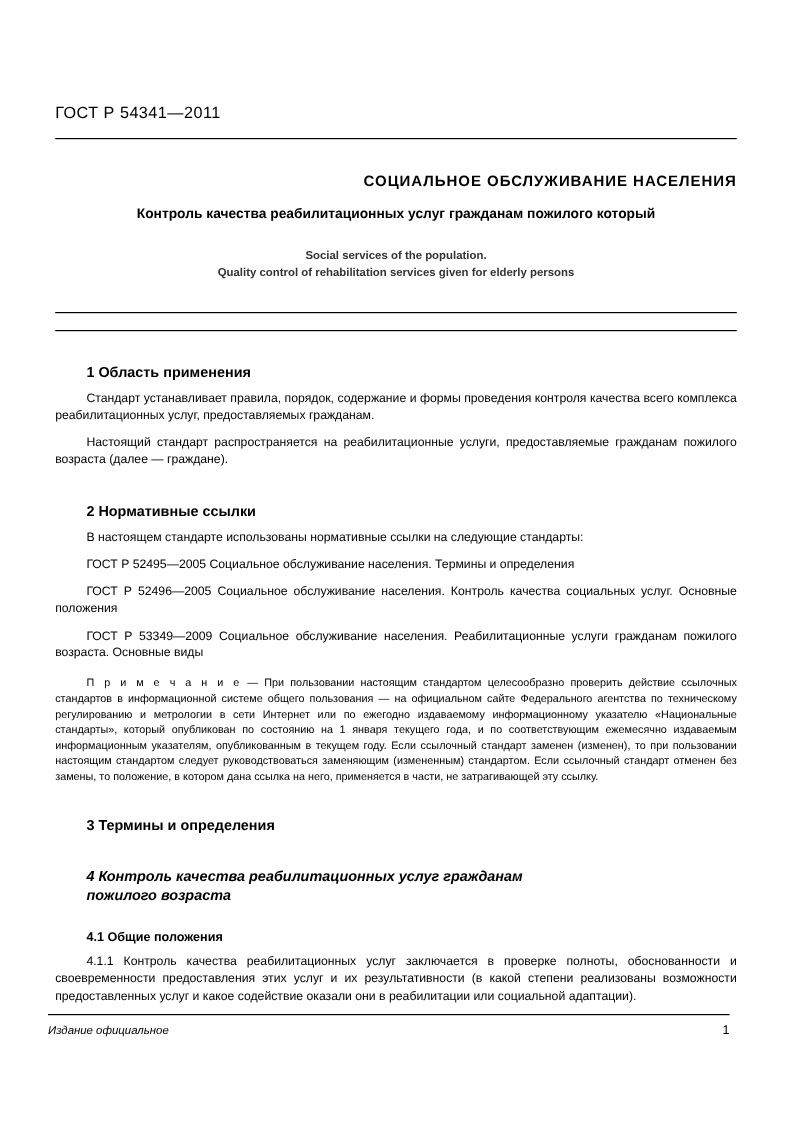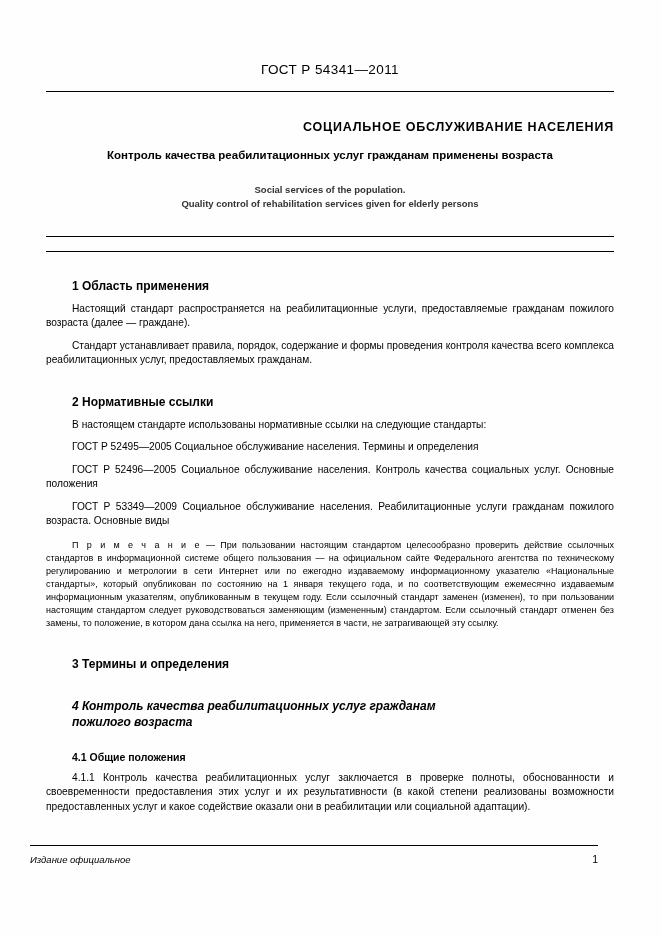--- a/index.html
+++ b/index.html
@@ -24,24 +24,24 @@
   }
   .content {
     position: absolute;
     left: 46px;
     top: 0;
     width: 568px;
   }
 
   
   .doc-number {
-    text-align: center;
+    text-align: left;
     font-size: 13.5px;
     letter-spacing: 0.4px;
-    margin-top: 62px;
+    margin-top: 86px;
     font-weight: normal;
   }
   .nat-standard {
     text-align: center;
     font-size: 11.5px;
     font-weight: bold;
     letter-spacing: 3.0px;
     margin-top: 34px;
   }
   .rule {
@@ -118,21 +118,21 @@
     text-align: justify;
     text-indent: 26px;
   }
   .sp-letter {
     letter-spacing: 1.6px;
   }
 
   
   .footer {
     position: absolute;
-    left: 30px;
+    left: 40px;
     width: 568px;
     top: 845px;
   }
   .footer .rule-bot {
     border-top: 1px solid #000;
   }
   .footer-row {
     display: flex;
     justify-content: space-between;
     align-items: baseline;
@@ -151,34 +151,34 @@
 
 <div class="page">
   <div class="content">
 
     <div class="doc-number">ГОСТ Р 54341—2011</div>
 
 
     <hr class="rule rule-top">
 
     <div class="title-main">СОЦИАЛЬНОЕ ОБСЛУЖИВАНИЕ НАСЕЛЕНИЯ</div>
-    <div class="title-sub">Контроль качества реабилитационных услуг гражданам применены возраста</div>
+    <div class="title-sub">Контроль качества реабилитационных услуг гражданам пожилого который</div>
     <div class="title-en">
       <span>Social services of the population.</span><br>
       <span>Quality control of rehabilitation services given for elderly persons</span>
     </div>
 
     <hr class="rule rule-mid">
 
 
     <hr class="rule rule-mid2">
 
     <h2 class="sec">1  Область применения</h2>
+    <p class="body">Стандарт устанавливает правила, порядок, содержание и формы проведения контроля качества всего комплекса реабилитационных услуг, предоставляемых гражданам.</p>
     <p class="body">Настоящий стандарт распространяется на реабилитационные услуги, предоставляемые гражданам пожилого возраста (далее — граждане).</p>
-    <p class="body">Стандарт устанавливает правила, порядок, содержание и формы проведения контроля качества всего комплекса реабилитационных услуг, предоставляемых гражданам.</p>
 
     <h2 class="sec">2  Нормативные ссылки</h2>
     <p class="body">В настоящем стандарте использованы нормативные ссылки на следующие стандарты:</p>
     <p class="body">ГОСТ Р 52495—2005 Социальное обслуживание населения. Термины и определения</p>
     <p class="body">ГОСТ Р 52496—2005 Социальное обслуживание населения. Контроль качества социальных услуг. Основные положения</p>
     <p class="body">ГОСТ Р 53349—2009 Социальное обслуживание населения. Реабилитационные услуги гражданам пожилого возраста. Основные виды</p>
     <p class="note"><span class="sp-letter">П р и м е ч а н и е</span><span> — При пользовании настоящим стандартом целесообразно проверить действие ссылочных стандартов в информационной системе общего пользования — на официальном сайте Федерального агентства по техническому регулированию и метрологии в сети Интернет или по ежегодно издаваемому информационному указателю «Национальные стандарты», который опубликован по состоянию на 1 января текущего года, и по соответствующим ежемесячно издаваемым информационным указателям, опубликованным в текущем году. Если ссылочный стандарт заменен (изменен), то при пользовании настоящим стандартом следует руководствоваться заменяющим (измененным) стандартом. Если ссылочный стандарт отменен без замены, то положение, в котором дана ссылка на него, применяется в части, не затрагивающей эту ссылку.</span></p>
 
     <h2 class="sec">3  Термины и определения</h2>
 

